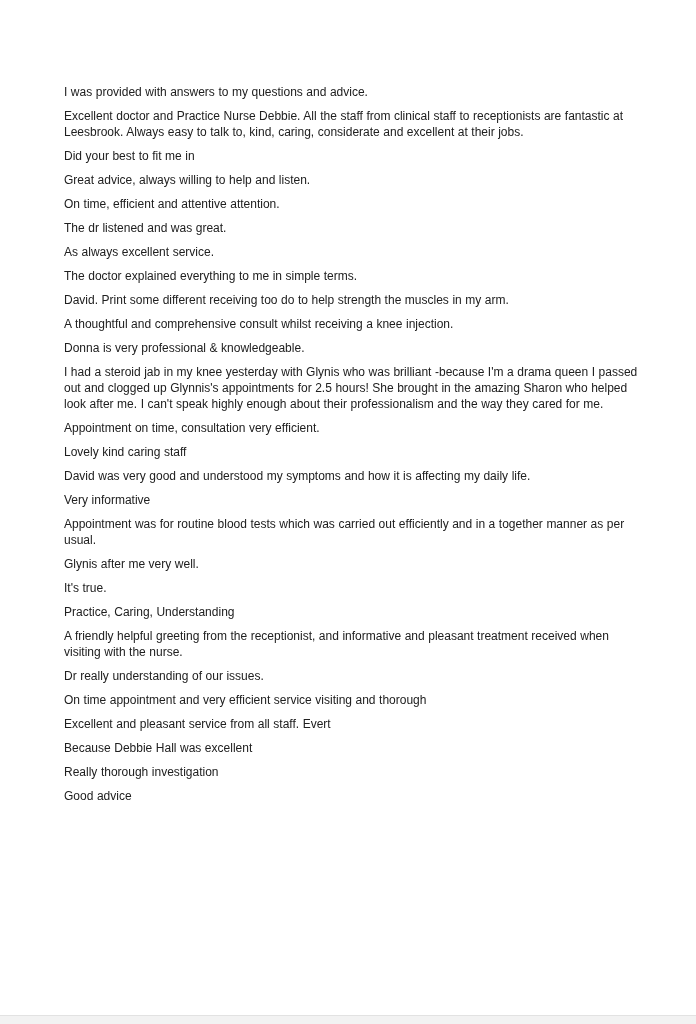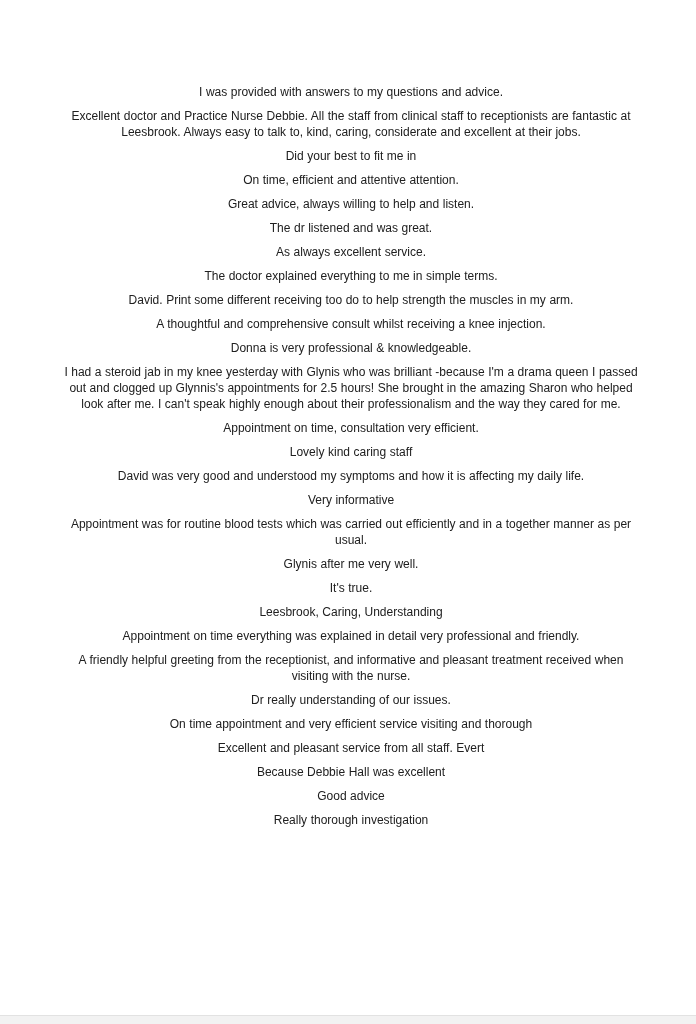--- a/index.html
+++ b/index.html
@@ -16,60 +16,58 @@
   .page {
     width: 696px;
     height: 1016px;
     background: #ffffff;
     border-bottom: 1px solid #e2e2e2;
     box-sizing: border-box;
   }
   .content {
     padding: 84px 41px 0 64px;
     box-sizing: border-box;
-    text-align: center;
   }
   .comment {
     margin: 0 0 8px 0;
     font-size: 12px;
     line-height: 16px;
     color: #202020;
     max-width: 574px;
     word-spacing: 0.2px;
   }
 </style>
 </head>
 <body>
 
 <div class="page">
   <div class="content">
     <div id="comments-list">
         <p class="comment">I was provided with answers to my questions and advice.</p>
         <p class="comment">Excellent doctor and Practice Nurse Debbie. All the staff from clinical staff to receptionists are fantastic at Leesbrook. Always easy to talk to, kind, caring, considerate and excellent at their jobs.</p>
         <p class="comment">Did your best to fit me in</p>
+        <p class="comment">Great advice, always willing to help and listen.</p>
         <p class="comment">On time, efficient and attentive attention.</p>
-        <p class="comment">Great advice, always willing to help and listen.</p>
         <p class="comment">The dr listened and was great.</p>
         <p class="comment">As always excellent service.</p>
         <p class="comment">The doctor explained everything to me in simple terms.</p>
         <p class="comment">David. Print some different receiving too do to help strength the muscles in my arm.</p>
         <p class="comment">A thoughtful and comprehensive consult whilst receiving a knee injection.</p>
         <p class="comment">Donna is very professional &amp; knowledgeable.</p>
         <p class="comment">I had a steroid jab in my knee yesterday with Glynis who was brilliant -because I'm a drama queen I passed out and clogged up Glynnis's appointments for 2.5 hours! She brought in the amazing Sharon who helped look after me. I can't speak highly enough about their professionalism and the way they cared for me.</p>
         <p class="comment">Appointment on time, consultation very efficient.</p>
         <p class="comment">Lovely kind caring staff</p>
         <p class="comment">David was very good and understood my symptoms and how it is affecting my daily life.</p>
         <p class="comment">Very informative</p>
         <p class="comment">Appointment was for routine blood tests which was carried out efficiently and in a together manner as per usual.</p>
         <p class="comment">Glynis after me very well.</p>
         <p class="comment">It's true.</p>
-        <p class="comment">Leesbrook, Caring, Understanding</p>
-        <p class="comment">Appointment on time everything was explained in detail very professional and friendly.</p>
+        <p class="comment">Practice, Caring, Understanding</p>
         <p class="comment">A friendly helpful greeting from the receptionist, and informative and pleasant treatment received when visiting with the nurse.</p>
         <p class="comment">Dr really understanding of our issues.</p>
         <p class="comment">On time appointment and very efficient service visiting and thorough</p>
         <p class="comment">Excellent and pleasant service from all staff. Evert</p>
         <p class="comment">Because Debbie Hall was excellent</p>
+        <p class="comment">Really thorough investigation</p>
         <p class="comment">Good advice</p>
-        <p class="comment">Really thorough investigation</p>
       </div>
   </div>
 </div>
 
 </body></html>

